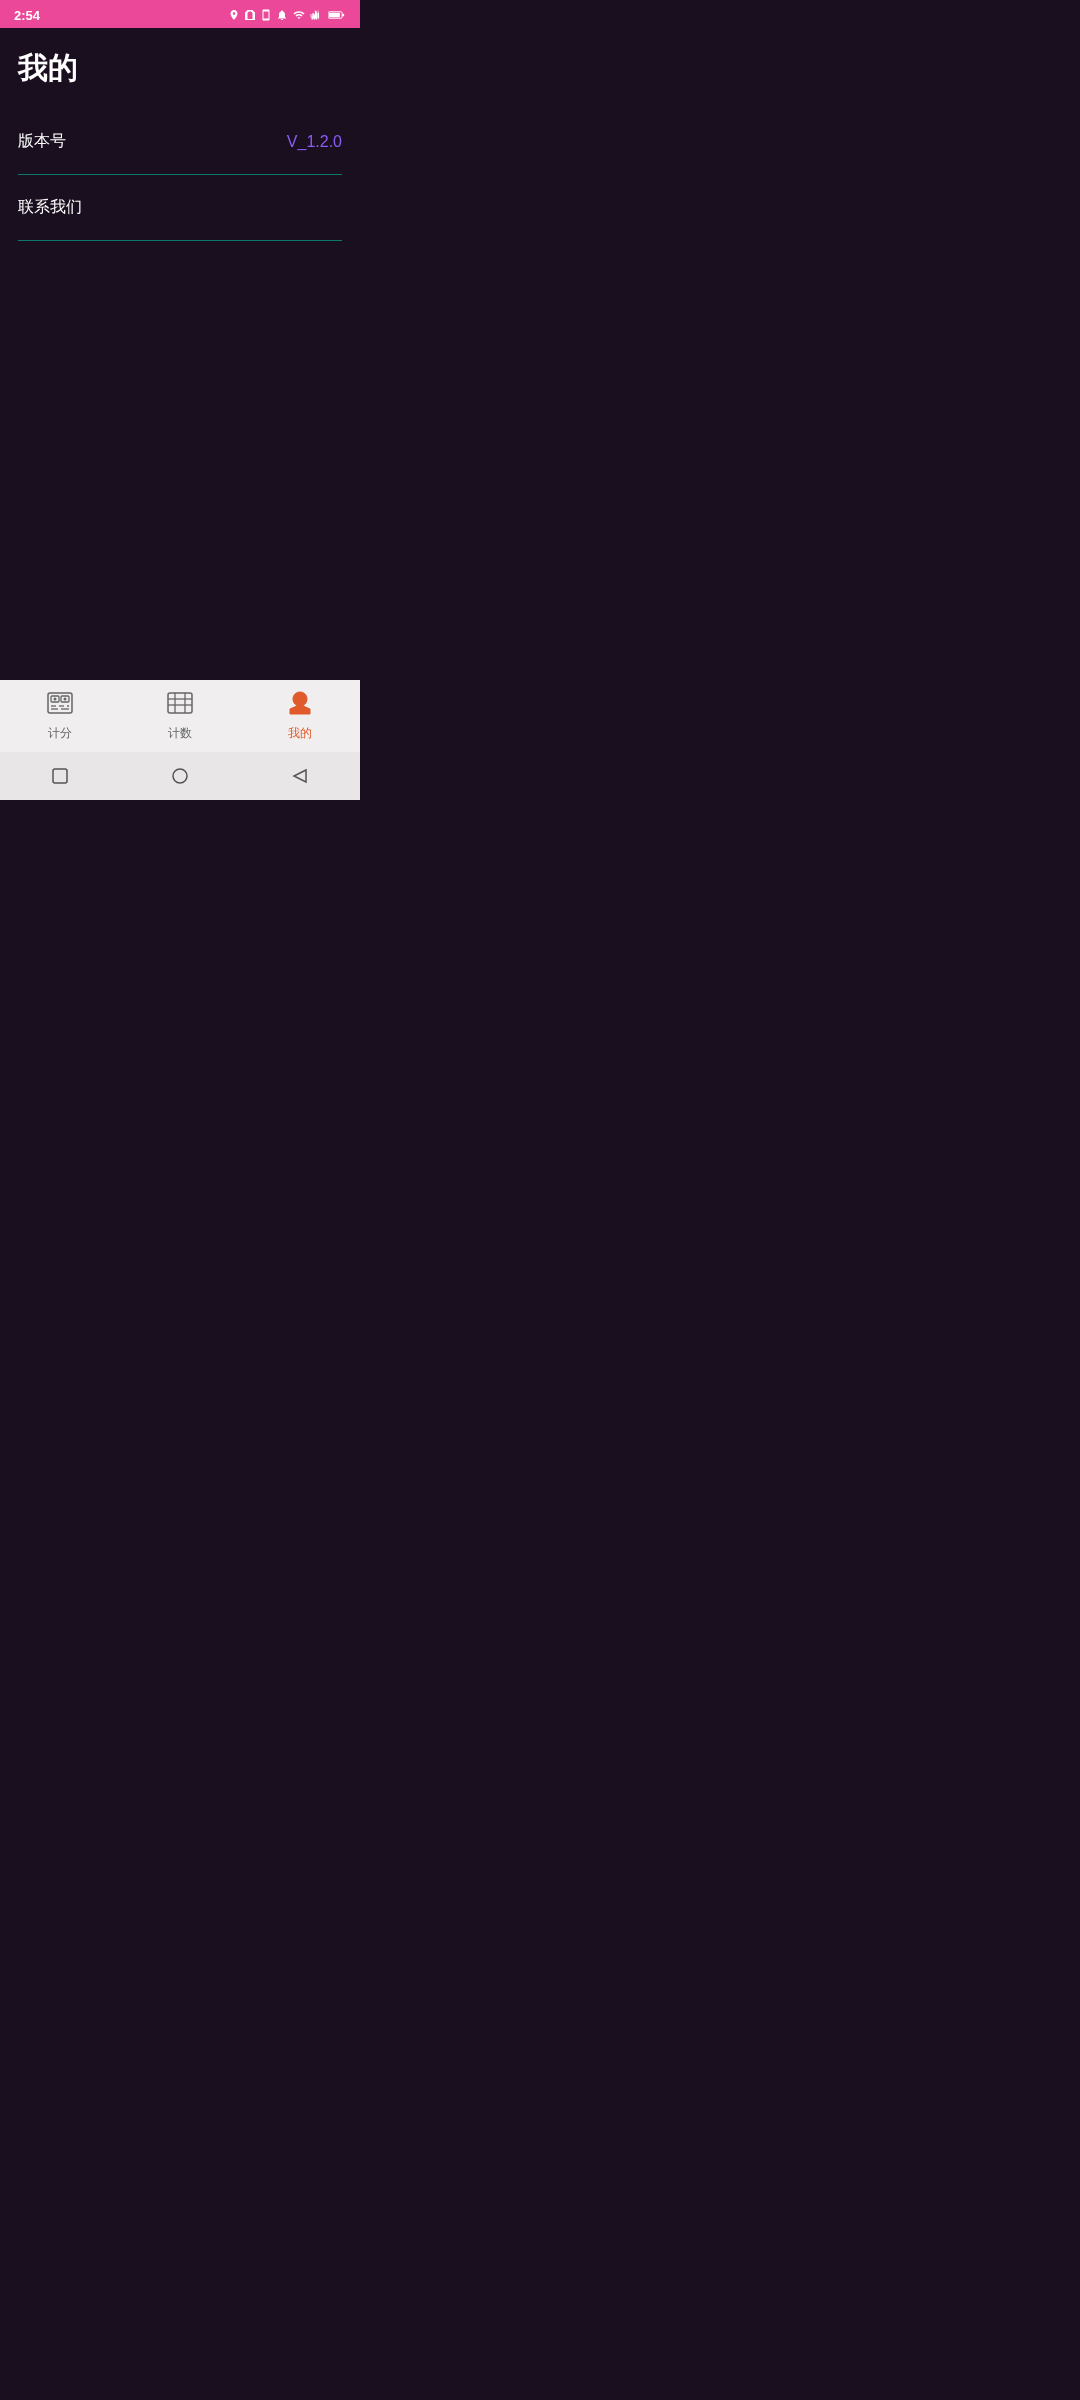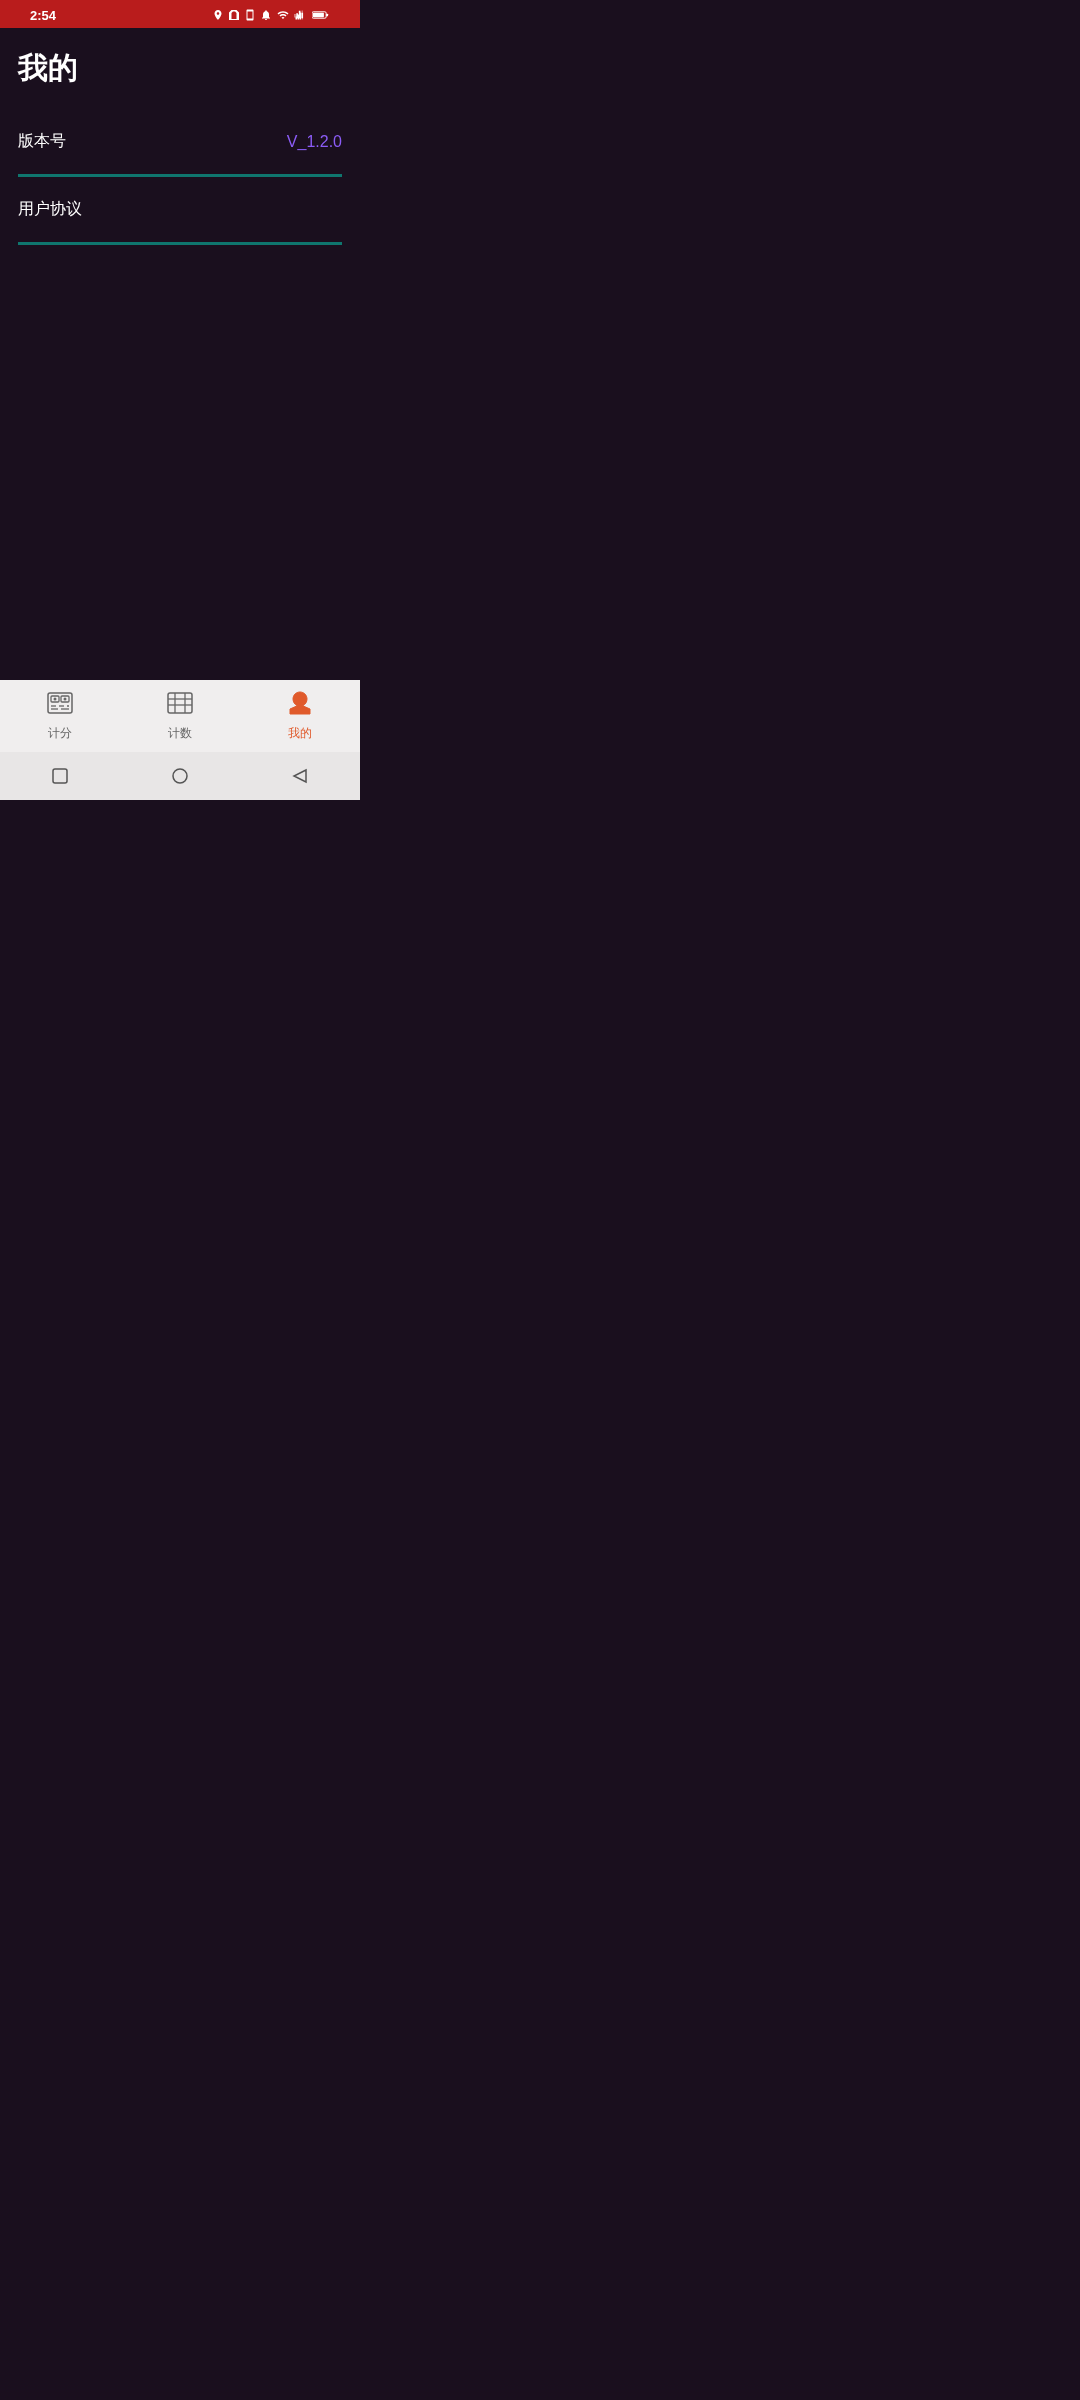--- a/index.html
+++ b/index.html
@@ -19,22 +19,22 @@
       flex-direction: column;
       overflow: hidden;
       position: relative;
     }
 
     
     .status-bar {
       display: flex;
       justify-content: space-between;
       align-items: center;
-      padding: 6px 30px 4px;
-      background-color: #b91c1c;
+      padding: 6px 14px 4px;
+      background-color: #ec4899;
       height: 28px;
       flex-shrink: 0;
     }
 
     .status-time {
       font-size: 13px;
       font-weight: 600;
       color: #ffffff;
     }
 
@@ -60,21 +60,21 @@
       font-weight: bold;
       color: #ffffff;
       padding: 20px 0 20px;
     }
 
     .menu-item {
       display: flex;
       justify-content: space-between;
       align-items: center;
       padding: 22px 0;
-      border-bottom: 3px solid #0f766e;
+      border-bottom: 1px solid #0f766e;
       cursor: pointer;
     }
 
     .menu-item-label {
       font-size: 16px;
       color: #ffffff;
     }
 
     .menu-item-value {
       font-size: 16px;
@@ -187,21 +187,21 @@
 
 <div class="main-content">
   <h1 class="page-title">我的</h1>
 
   <div class="menu-item">
     <span class="menu-item-label">版本号</span>
     <span class="menu-item-value">V_1.2.0</span>
   </div>
 
   <div class="menu-item">
-    <span class="menu-item-label">用户协议</span>
+    <span class="menu-item-label">联系我们</span>
   </div>
 
 
 </div>
 
 <div class="bottom-nav">
 
   <div class="nav-item">
     <div class="nav-icon">
       <svg width="28" height="28" viewBox="0 0 28 28" fill="none">

